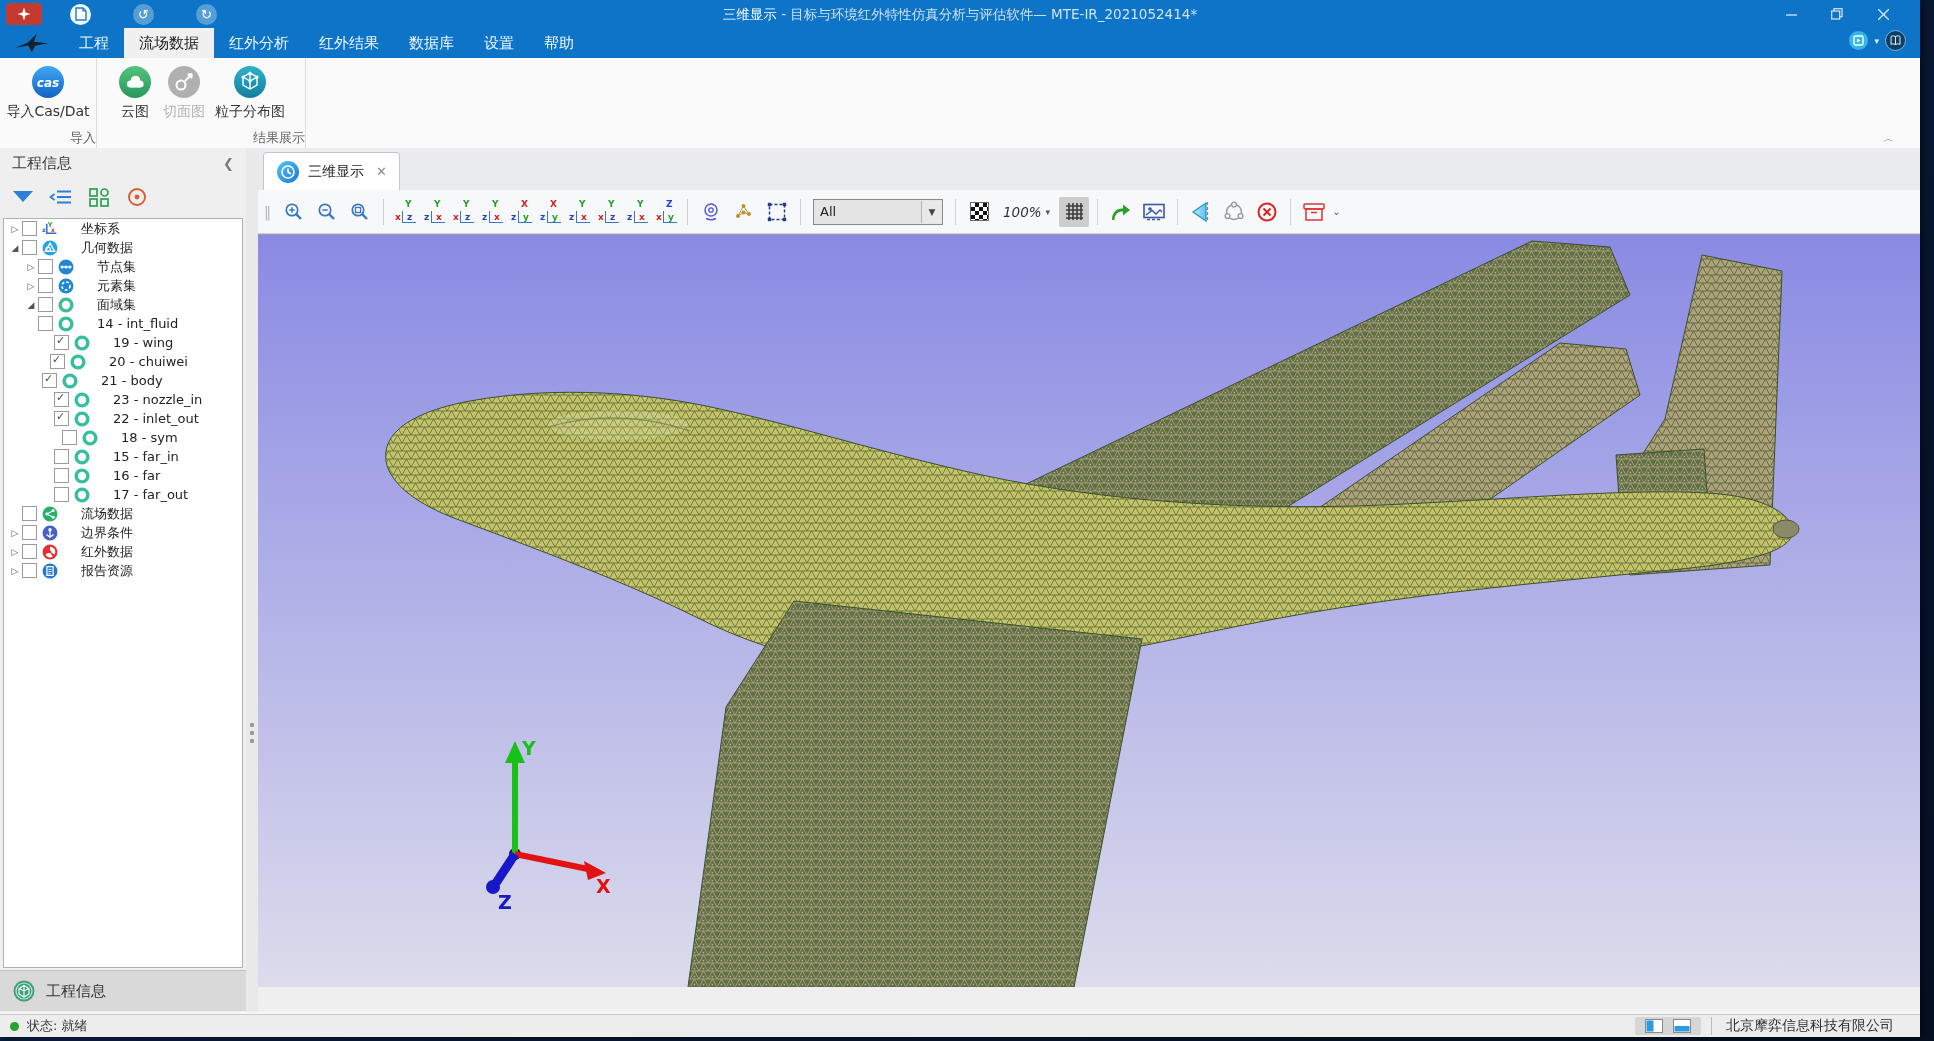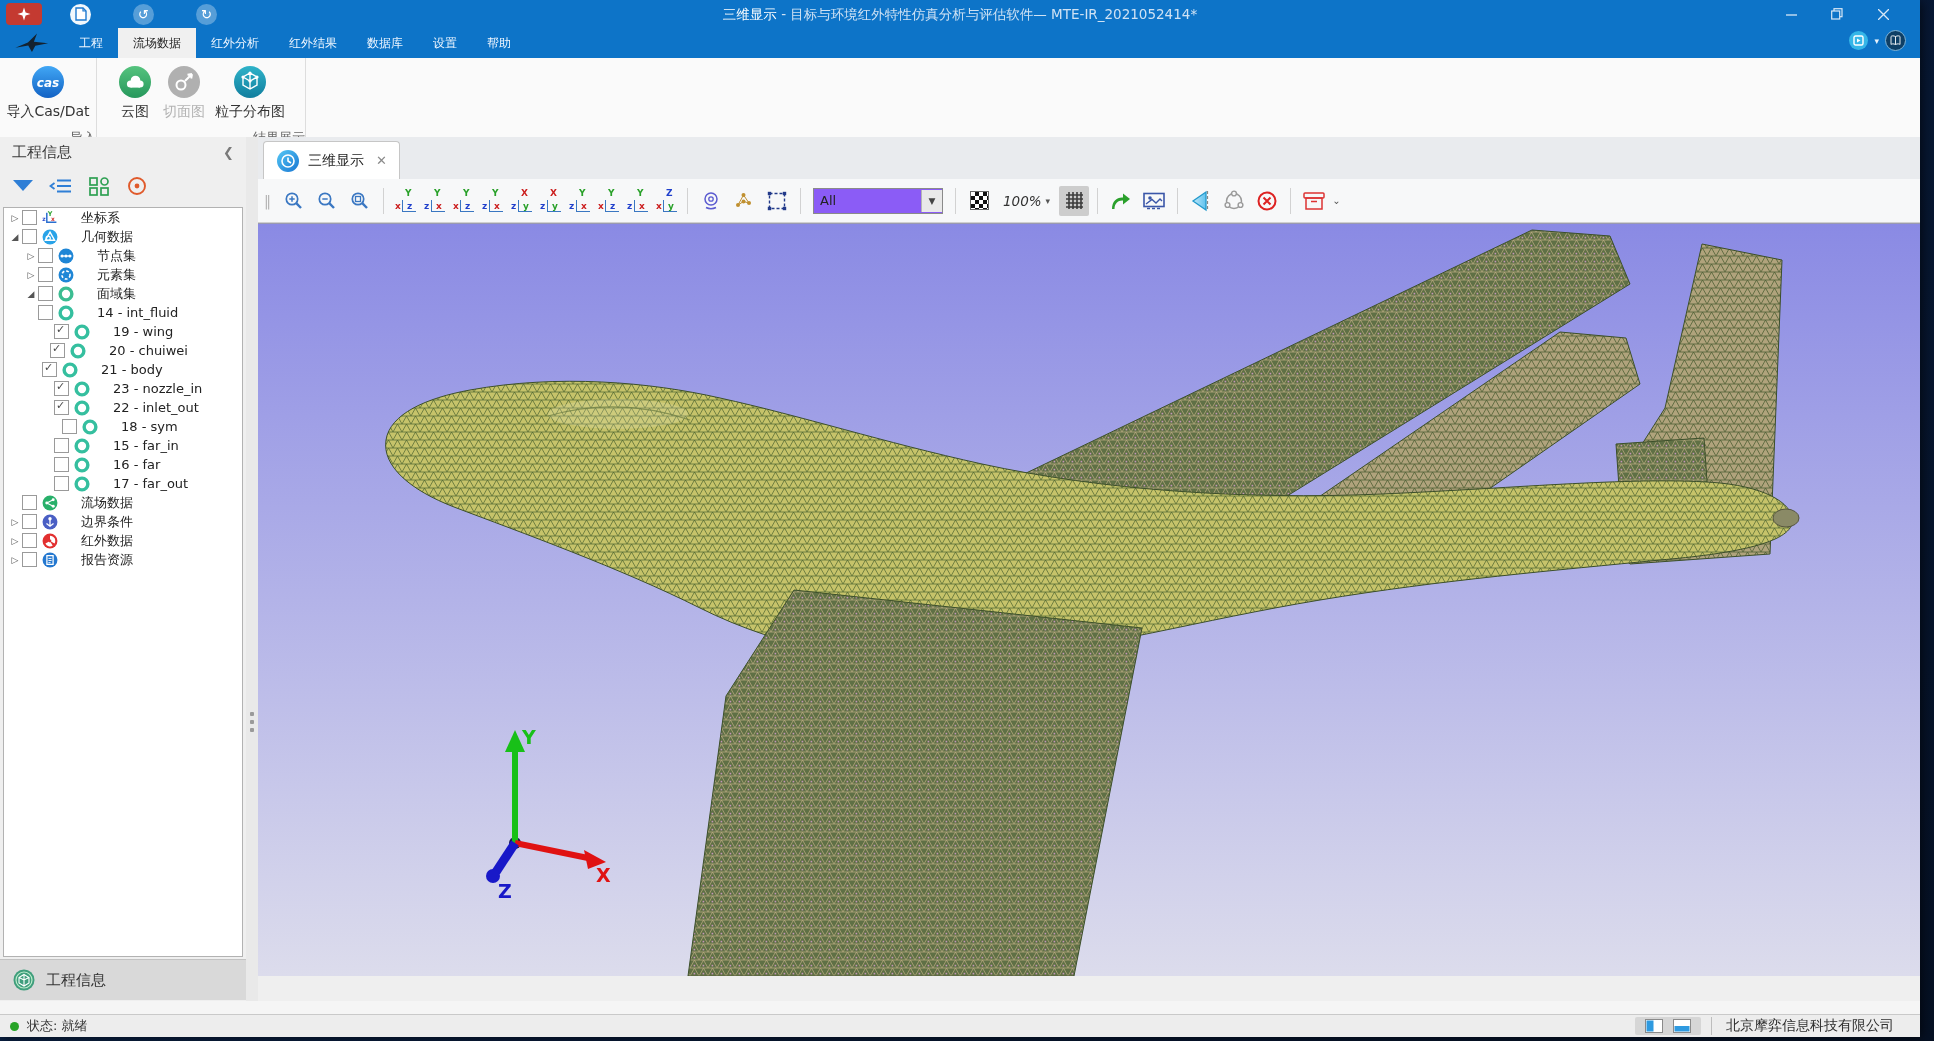--- a/index.html
+++ b/index.html
@@ -18,38 +18,38 @@
   .qa-dim{background:rgba(255,255,255,.30);color:#fff;font-size:13px;line-height:21px;text-align:center;}
   .title-text{position:absolute;left:0;right:0;top:0;height:28px;line-height:28px;text-align:center;font-size:13.5px;color:#ffffff;}
   .title-text .doc{color:#ffffff;}
   .title-text .rest{color:#cfe2f4;}
   .winctl{position:absolute;top:0;right:14px;height:28px;display:flex;}
   .wbtn{width:46px;height:28px;display:flex;align-items:center;justify-content:center;color:#d9e8f6;font-size:13px;}
 
   
   .menubar{position:absolute;left:0;top:28px;width:1920px;height:30px;background:#0d74c8;display:flex;align-items:stretch;}
   .logo{width:64px;display:flex;align-items:center;justify-content:center;}
-  .menu-item{color:#eef6ff;font-size:12px;padding:0 15px;line-height:30px;cursor:default;}
+  .menu-item{color:#eef6ff;font-size:15px;padding:0 15px;line-height:30px;cursor:default;}
   .menu-item.active{background:#f0f0f0;color:#1c1c1c;}
   .menubar-right{position:absolute;right:14px;top:30px;display:flex;align-items:center;gap:6px;}
   .mb-circ{width:19px;height:19px;border-radius:50%;display:flex;align-items:center;justify-content:center;}
   .mb-caret{color:#e8f2fb;font-size:9px;}
 
   
   .ribbon{position:absolute;left:0;top:58px;width:1920px;height:92px;background:#fafafa;border-bottom:1px solid #cfcfcf;display:flex;}
   .rib-group{position:relative;border-right:1px solid #dddddd;display:flex;justify-content:center;gap:10px;padding-top:5px;}
   .rib-btn{display:flex;flex-direction:column;align-items:center;width:max-content;}
   .rib-btn .ric{height:38px;display:flex;align-items:center;}
   .rib-btn .rlb{font-size:14px;color:#333;white-space:nowrap;margin-top:2px;}
   .rib-btn.disabled .rlb{color:#b3b3b3;}
   .rib-grouplabel{position:absolute;bottom:3px;left:0;right:0;text-align:right;font-size:13px;color:#666;}
   .rib-collapse{position:absolute;right:26px;bottom:4px;color:#8a8a8a;font-size:11px;}
 
   
-  .main{position:absolute;left:0;top:137px;width:1920px;height:864px;background:#efefef;}
+  .main{position:absolute;left:0;top:148px;width:1920px;height:864px;background:#efefef;}
 
   .sidebar{position:absolute;left:0;top:0;width:246px;height:864px;background:#efefef;}
   .side-header{height:30px;display:flex;align-items:center;padding-left:12px;font-size:15px;color:#3a3a3a;}
   .side-collapse{margin-left:auto;margin-right:12px;color:#7a7a7a;font-size:13px;}
   .side-tools{height:38px;display:flex;align-items:center;gap:8px;padding-left:8px;}
   .stool{width:30px;height:26px;display:flex;align-items:center;justify-content:center;}
   .tree{position:absolute;left:3px;top:70px;width:238px;height:748px;background:#fff;border:1px solid #b2b2b2;overflow:hidden;}
   .tree-row{height:19px;display:flex;align-items:center;font-size:13px;color:#222;white-space:nowrap;}
   .exp{width:14px;font-size:9px;color:#555;text-align:center;flex:none;}
   .cb{width:13px;height:13px;border:1px solid #9a9a9a;background:#fff;flex:none;margin-right:5px;position:relative;}
@@ -72,21 +72,21 @@
   .tool{width:30px;height:30px;display:flex;align-items:center;justify-content:center;border-radius:2px;flex:none;}
   .tool.active{background:#cdcdcd;}
   .vsep{width:1px;height:26px;background:#d2d2d2;margin:0 5px;flex:none;}
   .grip{color:#b5b5b5;font-size:14px;letter-spacing:1px;margin-right:4px;flex:none;}
   .vicon{position:relative;width:26px;height:26px;flex:none;}
   .vicon i{position:absolute;font-style:normal;font-weight:bold;font-size:9px;line-height:9px;}
   .vicon .vt{top:1px;left:13px;}
   .vicon .vl{bottom:3px;left:3px;}
   .vicon .vr{bottom:3px;left:15px;}
   .vicon b{position:absolute;left:10px;bottom:2px;width:13px;height:11px;border-left:1.5px solid #3a77c2;border-bottom:1.5px solid #3a77c2;}
-  .combo{width:128px;height:24px;background:#8b5cf6;border:1px solid #8a8a8a;display:flex;align-items:center;flex:none;margin:0 4px;}
+  .combo{width:128px;height:24px;background:#e5e5e5;border:1px solid #8a8a8a;display:flex;align-items:center;flex:none;margin:0 4px;}
   .combo i{font-style:normal;font-size:13px;color:#222;padding-left:6px;flex:1;}
   .combo b{width:20px;height:22px;background:#e9e9e9;border-left:1px solid #b5b5b5;color:#444;font-size:9px;display:flex;align-items:center;justify-content:center;font-weight:normal;}
   .checker{width:17px;height:17px;background:repeating-conic-gradient(#111 0 25%,#fff 0 50%);background-size:8px 8px;border:1px solid #666;}
   .zoomlevel{display:flex;align-items:center;gap:4px;font-size:13.5px;color:#333;padding:0 6px;flex:none;}
   .zoomlevel b{font-size:9px;color:#555;font-weight:normal;}
 
   .viewport{position:absolute;left:0;top:86px;width:1662px;height:752px;background:linear-gradient(#8a8ae4,#dcdcec);border-top:1px solid #9a9ab0;}
   .logpanel{position:absolute;left:0;top:838px;width:1662px;height:26px;background:#f0f0f0;border-top:1px solid #d8d8d8;display:flex;align-items:center;padding-left:14px;box-sizing:border-box;font-size:14px;color:#333;}
 
   

